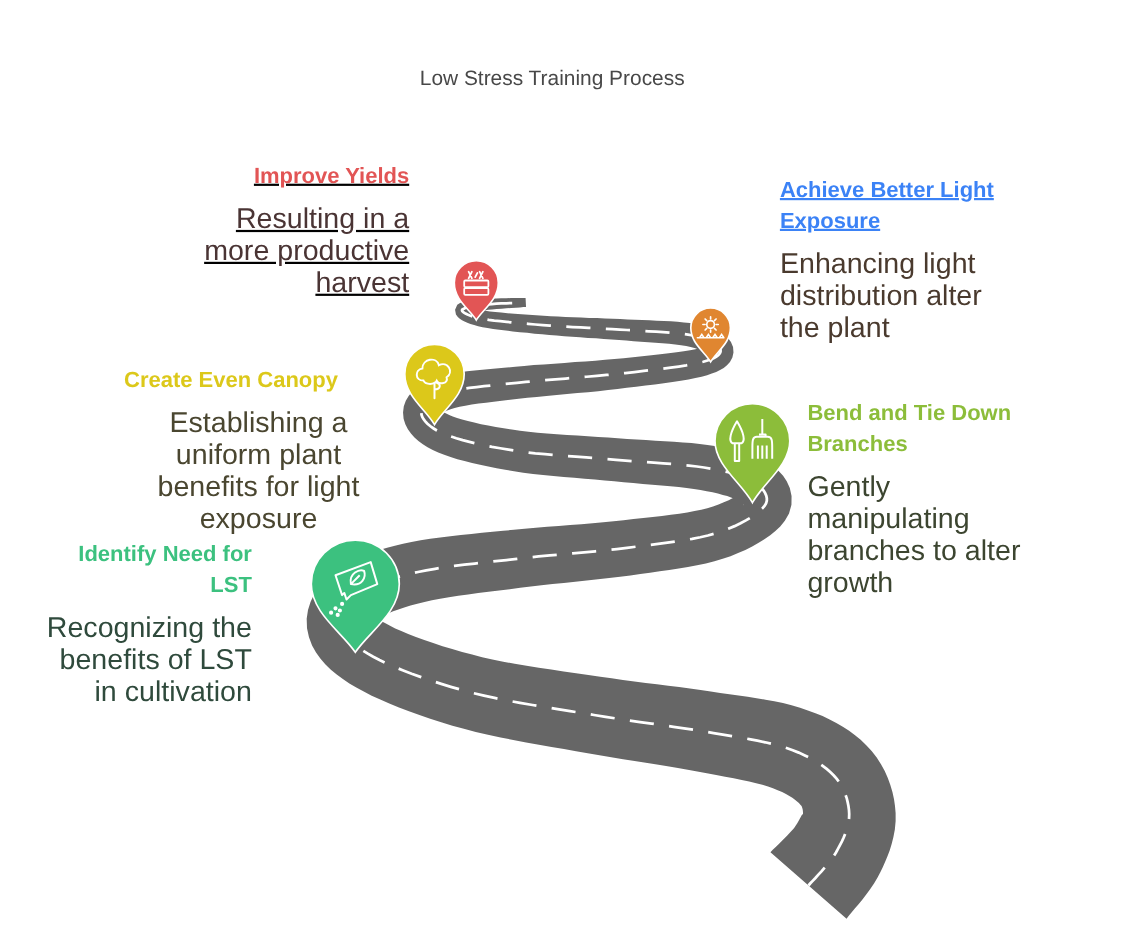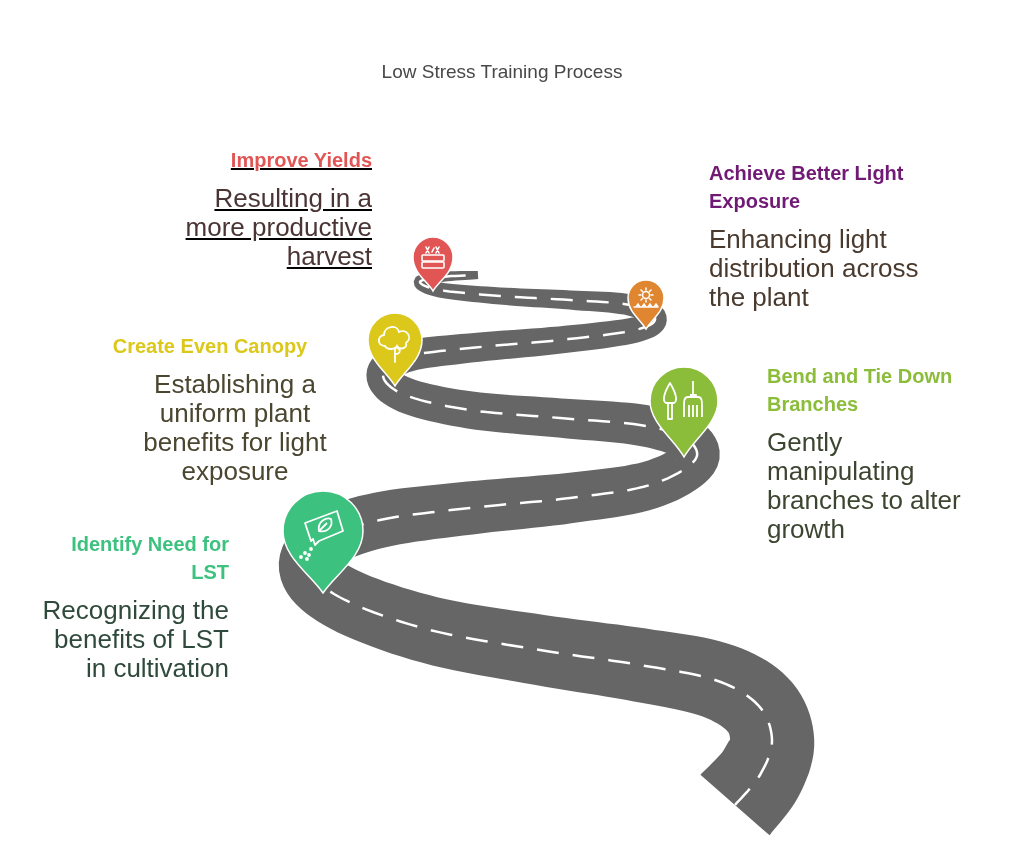--- a/index.html
+++ b/index.html
@@ -66,30 +66,30 @@
     </g>
   </g>
 </svg>
 
 <div class="step" style="left:150px; top:146px; width:222px; text-align:right;text-decoration:underline;">
   <div class="head" style="color:#e25555;">Improve Yields</div>
   <div class="desc" style="color:#4a3434;">Resulting in a more productive harvest</div>
 </div>
 
 <div class="step" style="left:709px; top:159px; width:240px;">
-  <div class="head" style="color:#701a75;">Achieve Better Light Exposure</div>
-  <div class="desc" style="color:#4a3a2e; width:210px;">Enhancing light distribution across the plant</div>
+  <div class="head" style="color:#3b82f6;text-decoration:underline;">Achieve Better Light Exposure</div>
+  <div class="desc" style="color:#4a3a2e; width:210px;">Enhancing light distribution alter the plant</div>
 </div>
 
 <div class="step" style="left:90px; top:332px; width:240px; text-align:center;">
   <div class="head" style="color:#dcc81a;">Create Even Canopy</div>
   <div class="desc" style="color:#4a4630; margin-left:50px;">Establishing a uniform plant benefits for light exposure</div>
 </div>
 
-<div class="step" style="left:767px; top:362px; width:220px;">
+<div class="step" style="left:734px; top:362px; width:220px;">
   <div class="head" style="color:#8cbd3a;">Bend and Tie Down Branches</div>
   <div class="desc" style="color:#3c4530;">Gently manipulating branches to alter growth</div>
 </div>
 
-<div class="step" style="left:30px; top:490px; width:199px; text-align:right;margin-top:40px;">
+<div class="step" style="left:30px; top:490px; width:199px; text-align:right;">
   <div class="head" style="color:#3cc17f;">Identify Need for LST</div>
   <div class="desc" style="color:#2f4a3c;">Recognizing the benefits of LST in cultivation</div>
 </div>
 
 </body></html>

